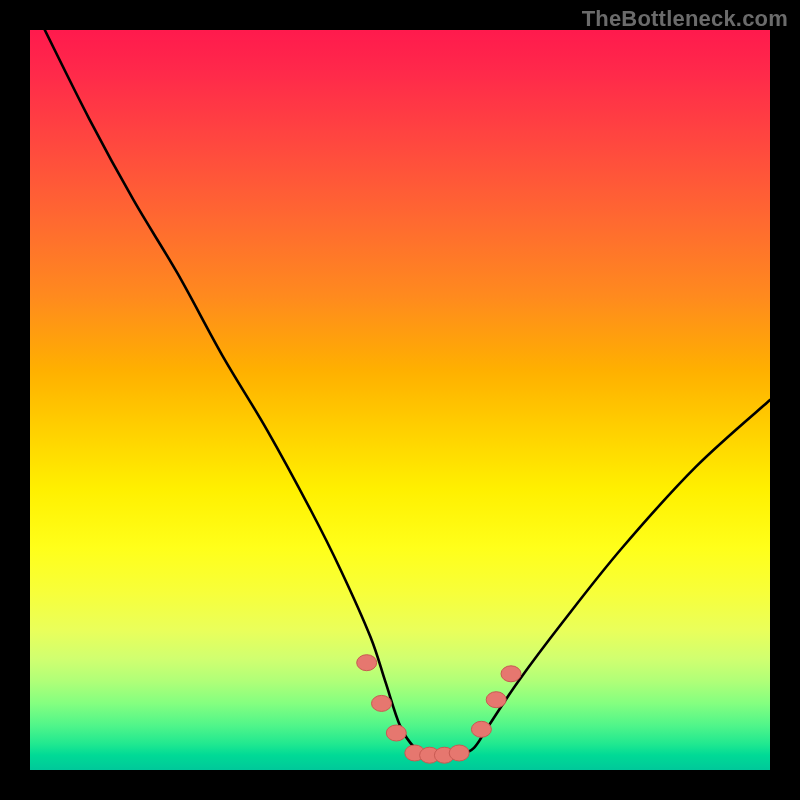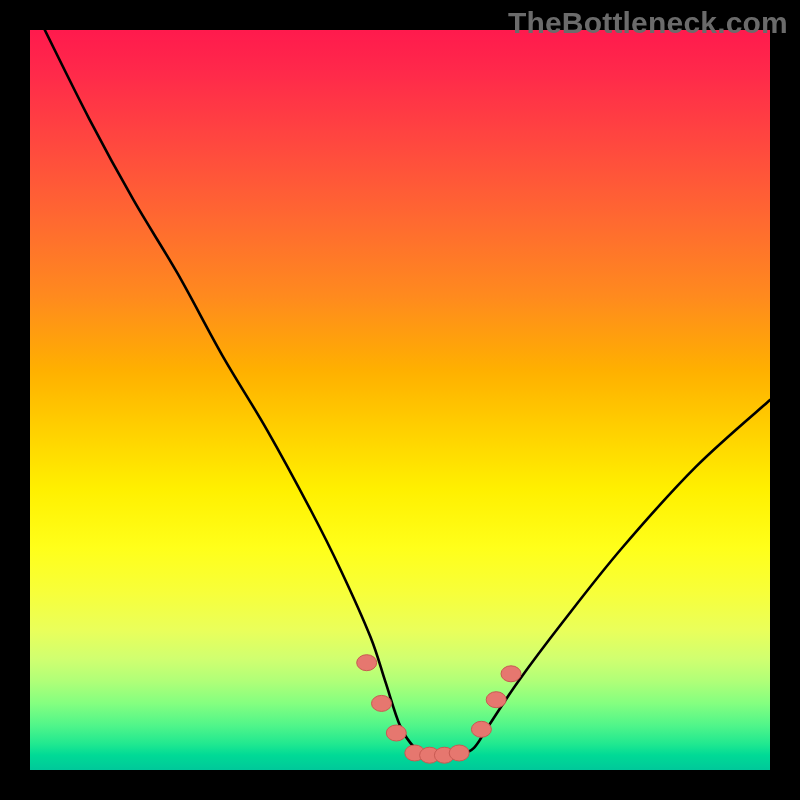--- a/index.html
+++ b/index.html
@@ -46,21 +46,21 @@
       #20e890 96.5%,
       #00da96 98%,
       #00c89a 100%
     );
   }
   .attribution {
     position: absolute;
     top: 6px;
     right: 12px;
     color: #6b6b6b;
-    font-size: 30px;
+    font-size: 22px;
     font-weight: 600;
     letter-spacing: 0.2px;
     user-select: none;
   }
   svg.curve {
     position: absolute;
     left: 0;
     top: 0;
     width: 740px;
     height: 740px;

